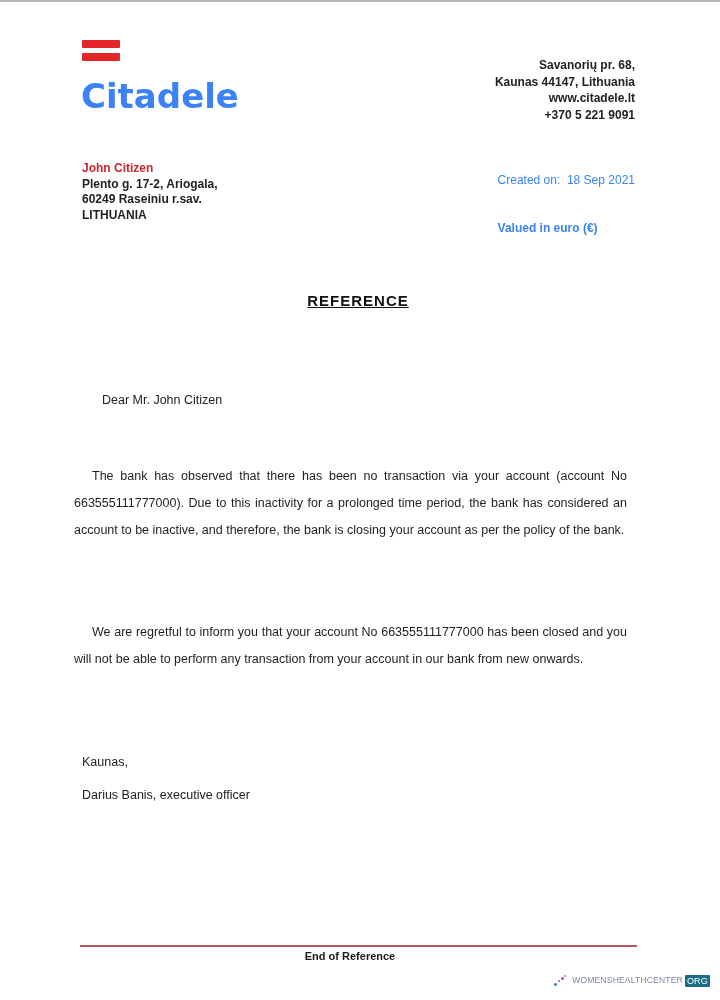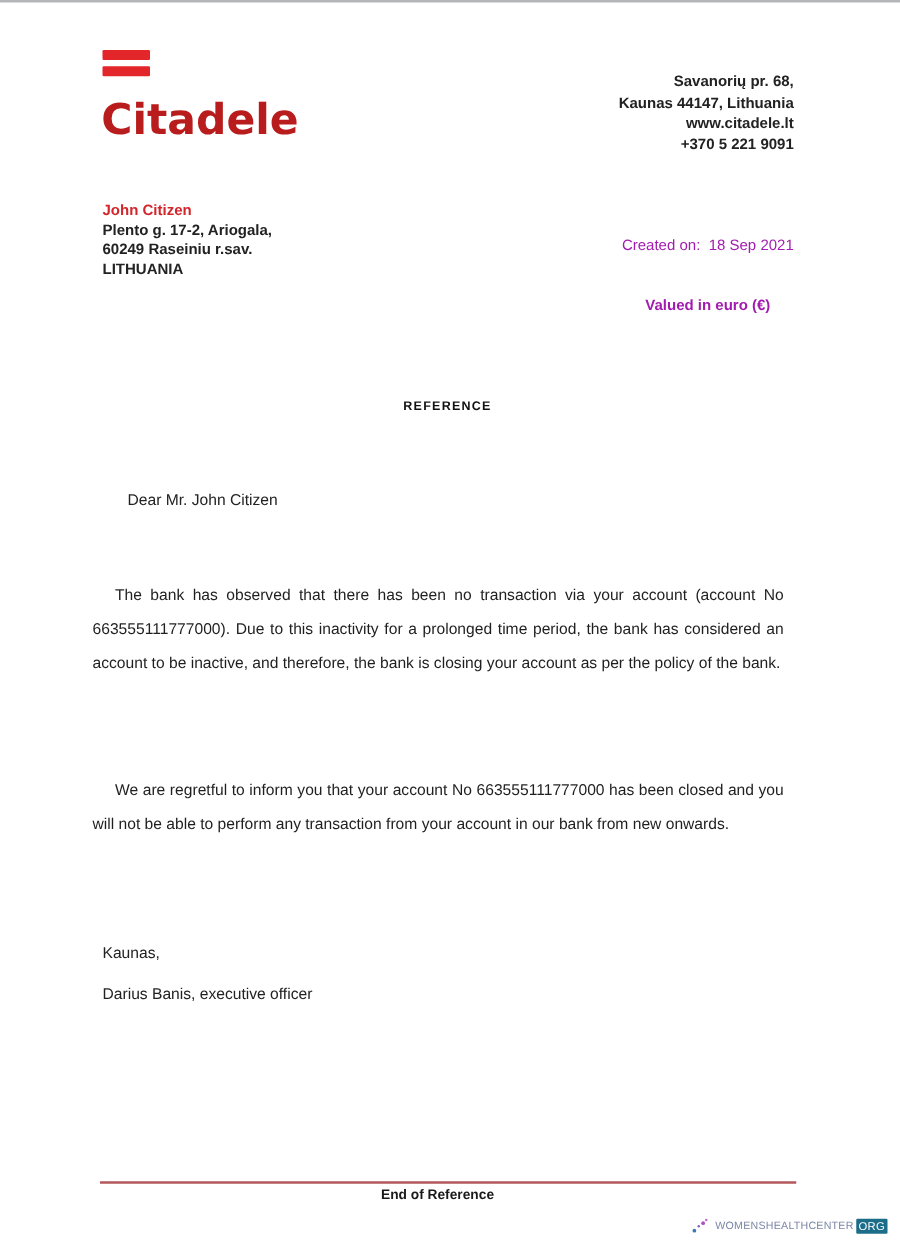--- a/index.html
+++ b/index.html
@@ -10,39 +10,39 @@
       color: #1a1a1a;
     }
     .top-rule { position: absolute; left: 0; top: 0; width: 720px; height: 2px; background: #b4b6ba; }
 
     .logo { position: absolute; left: 82px; top: 40px; }
     .logo-bars .bar { width: 38px; height: 8px; background: #e3262a; border-radius: 1px; }
     .logo-bars .bar + .bar { margin-top: 5px; }
     .logo-text {
       position: absolute; left: -1px; top: 36px;
       font-family: "DejaVu Sans", sans-serif; font-weight: bold;
-      font-size: 34px; color: #b91c1c; letter-spacing: 0px; line-height: 40px;
+      font-size: 34px; color: #3b82f6; letter-spacing: 0px; line-height: 40px;
       white-space: nowrap;
     }
 
     .bank-address {
       position: absolute; right: 85px; top: 57px; text-align: right;
       font-size: 12px; font-weight: bold; line-height: 16.5px; color: #222;
     }
 
     .recipient { position: absolute; left: 82px; top: 161px; font-size: 12px; line-height: 15.5px; font-weight: bold; color: #222; }
     .recipient .name { color: #d3262c; }
 
-    .meta { position: absolute; right: 85px; top: 188px; text-align: center; font-size: 12px; color: #a21caf; }
+    .meta { position: absolute; right: 85px; top: 172px; text-align: left; font-size: 12px; color: #3b82f6; }
     .meta .created { line-height: 16px; }
     .meta .valued { margin-top: 32px; font-weight: bold; line-height: 16px; }
 
     .title {
-      position: absolute; left: 0; width: 716px; top: 320px; text-align: center;
-      font-size: 10px; font-weight: bold; letter-spacing: 1px; color: #111;
+      position: absolute; left: 0; width: 716px; top: 292px; text-align: center;
+      font-size: 15px; font-weight: bold; letter-spacing: 1px; color: #111; text-decoration: underline;
     }
 
     .salutation { position: absolute; left: 102px; top: 393px; font-size: 12.5px; color: #222; }
 
     .para {
       position: absolute; left: 74px; width: 553px;
       font-size: 12.5px; line-height: 27px; text-align: justify; color: #1f1f1f;
     }
     .para .indent { display: inline-block; width: 18px; }
     .para1 { top: 463px; }

